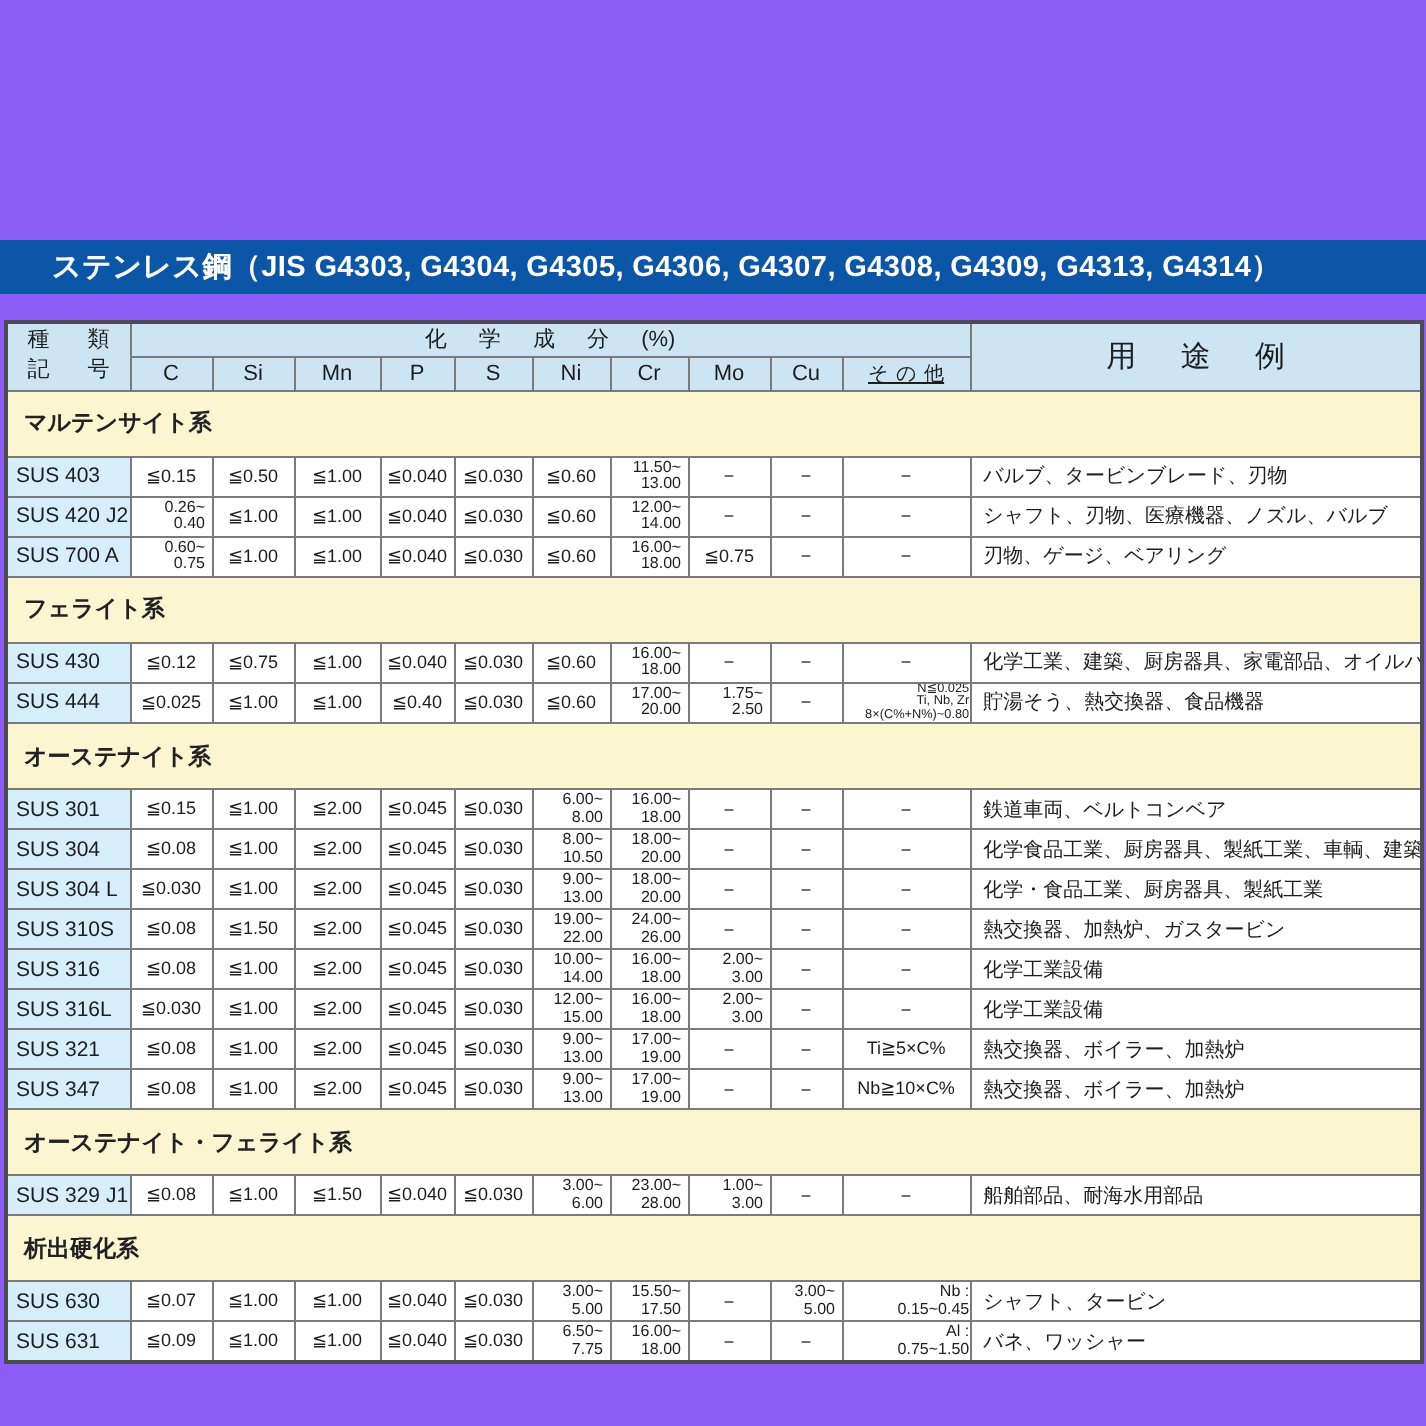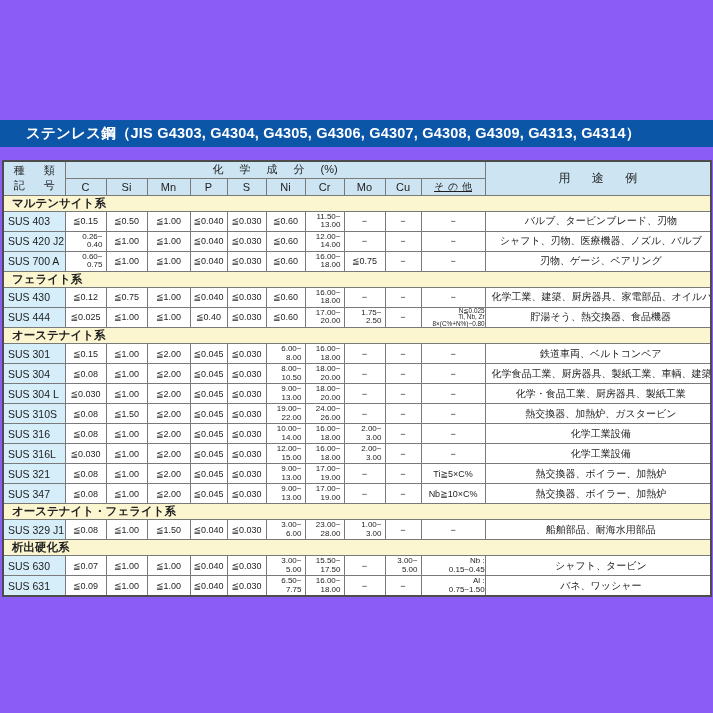--- a/index.html
+++ b/index.html
@@ -25,44 +25,44 @@
   .steel th, .steel td {
     border:1px solid #7a7a7a; padding:0; vertical-align:middle;
     overflow:hidden;
   }
   thead tr { height:17px; }
   thead th {
     background:#cde5f3; font-weight:normal; font-size:11px; text-align:center;
   }
   th.th-code div { line-height:15px; word-spacing:16px; text-align:center; }
   th.th-comp { word-spacing:13px; }
-  th.th-use  { word-spacing:18px; font-size:12px; }
+  th.th-use  { word-spacing:18px; font-size:15px; }
   th.th-other{ word-spacing:1px; font-size:10px;text-decoration:underline; }
 
-  tr.band-row { height:16px; }
+  tr.band-row { height:33px; }
   td.band {
     background:#fbf5d0; text-align:left; padding-left:8px;
     font-size:11.5px; font-weight:bold; color:#222;
   }
   tr.data-row { height:20px; }
   td.code {
     background:#d6edfa; text-align:left; padding-left:4px;
     font-size:10.5px; white-space:nowrap;
   }
   td.val  { text-align:center; font-size:9px; }
   td.range{
     text-align:right; padding-right:3px; font-size:8px; line-height:8.5px;
     white-space:pre-line;
   }
   td.left-multi{
     text-align:right; padding-left:3px; font-size:8px; line-height:8.5px;
     white-space:pre-line;
   }
   td.left-multi.tiny{ font-size:6.4px; line-height:6.6px; padding-left:2px; }
-  td.use  { text-align:center; padding-left:6px; font-size:10px; white-space:nowrap; }
+  td.use  { text-align:left; padding-left:6px; font-size:10px; white-space:nowrap; }
 </style>
 </head>
 <body>
 
 <div class="page">
 
   <div class="title-bar">
     <span>ステンレス鋼（JIS G4303, G4304, G4305, G4306, G4307, G4308, G4309, G4313, G4314）</span>
   </div>
 

